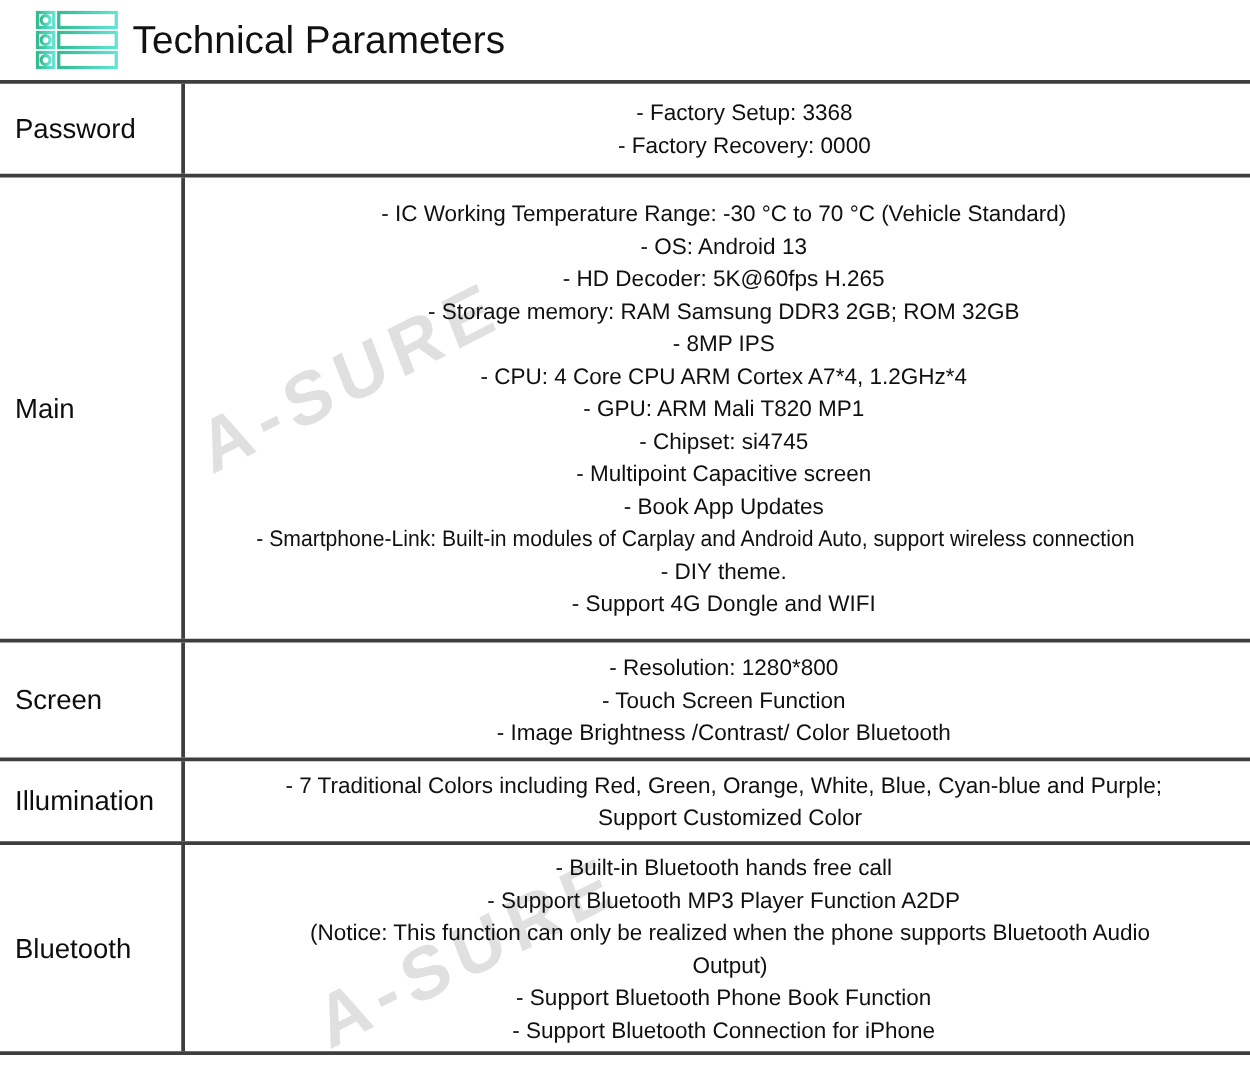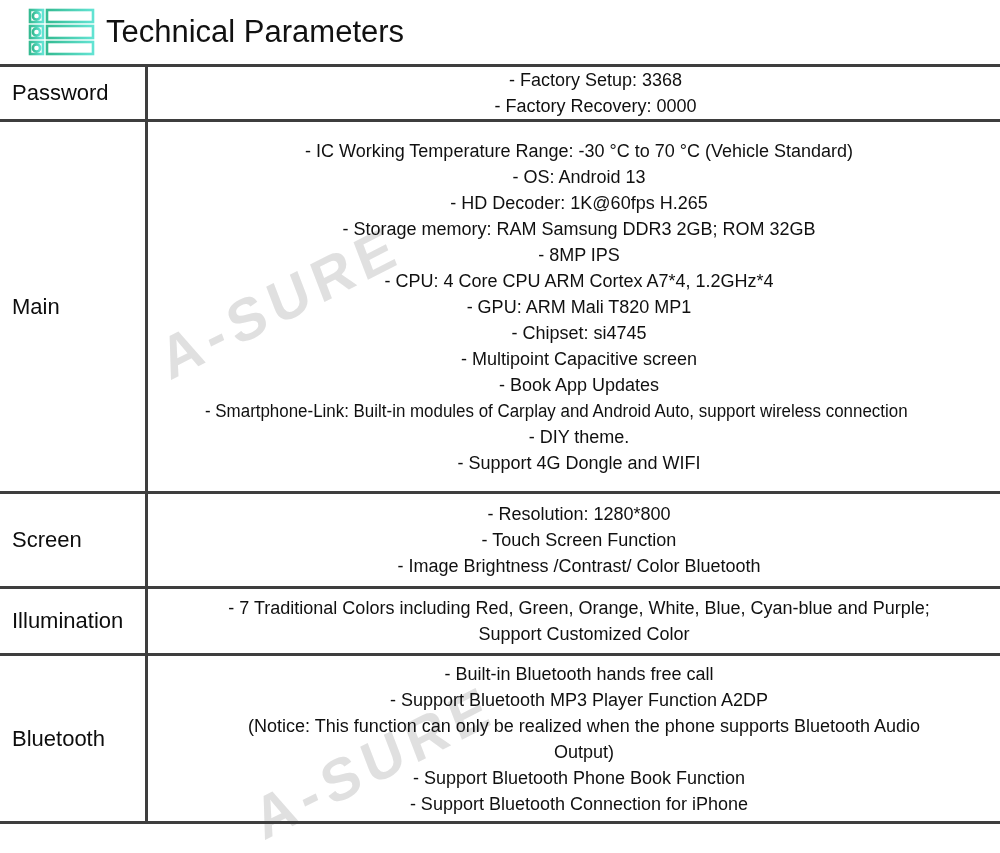--- a/index.html
+++ b/index.html
@@ -56,21 +56,21 @@
     width: 1000px;
     border-top: 3px solid #3e3e3e;
     border-bottom: 3px solid #3e3e3e;
     box-sizing: border-box;
   }
   .row {
     display: flex;
     box-sizing: border-box;
   }
   .row + .row { border-top: 3px solid #3e3e3e; }
-  .row-password     { height: 52px; gap: 33px; }
+  .row-password     { height: 72px; gap: 33px; }
   .row-main         { height: 372px; }
   .row-screen       { height: 95px; }
   .row-illumination { height: 67px; }
   .row-bluetooth    { height: 168px; }
 
   .cell-label {
     flex: 0 0 148px;
     width: 148px;
     border-right: 3px solid #3e3e3e;
     display: flex;
@@ -142,21 +142,21 @@
         <div class="spec-line">- Factory Setup: 3368</div>
         <div class="spec-line">- Factory Recovery: 0000</div>
       </div>
     </div>
 
     <div class="row row-main">
       <div class="cell-label">Main</div>
       <div class="cell-content">
         <div class="spec-line">- IC Working Temperature Range: -30 °C to 70 °C (Vehicle Standard)</div>
         <div class="spec-line">- OS: Android 13</div>
-        <div class="spec-line">- HD Decoder: 1K@60fps H.265</div>
+        <div class="spec-line">- HD Decoder: 5K@60fps H.265</div>
         <div class="spec-line">- Storage memory: RAM Samsung DDR3 2GB; ROM 32GB</div>
         <div class="spec-line">- 8MP IPS</div>
         <div class="spec-line">- CPU: 4 Core CPU ARM Cortex A7*4, 1.2GHz*4</div>
         <div class="spec-line">- GPU: ARM Mali T820 MP1</div>
         <div class="spec-line">- Chipset: si4745</div>
         <div class="spec-line">- Multipoint Capacitive screen</div>
         <div class="spec-line">- Book App Updates</div>
         <div class="spec-line condensed">- Smartphone-Link: Built-in modules of Carplay and Android Auto, support wireless connection</div>
         <div class="spec-line">- DIY theme.</div>
         <div class="spec-line">- Support 4G Dongle and WIFI</div>

